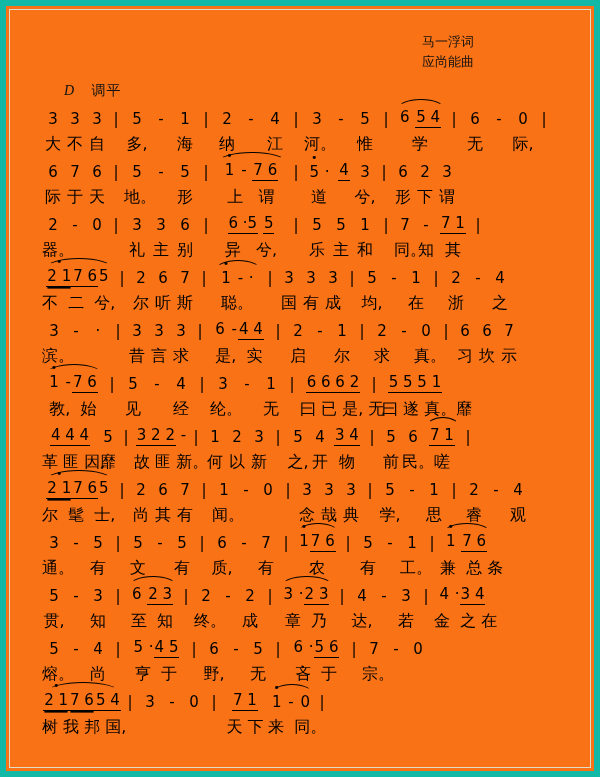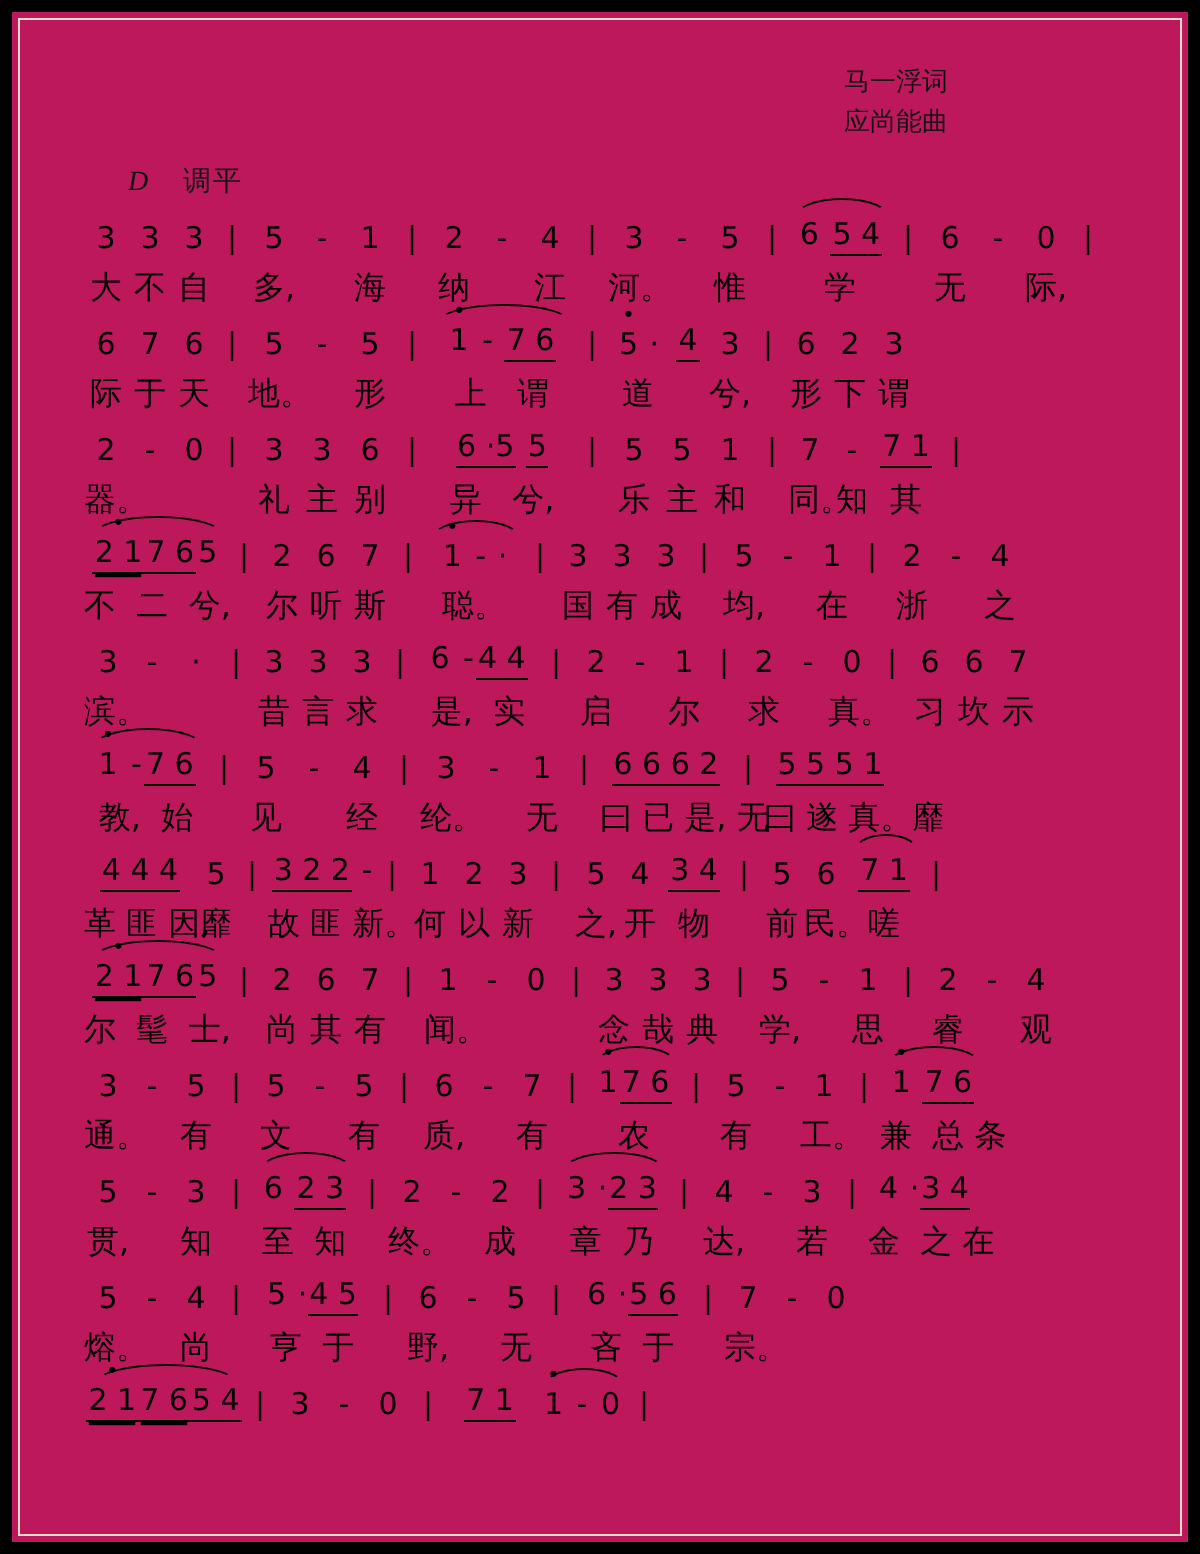--- a/index.html
+++ b/index.html
@@ -10,22 +10,22 @@
   body {
     width: 600px;
     height: 777px;
     font-family: "Liberation Serif", serif;
   }
   #sheet {
     position: relative;
     width: 600px;
     height: 777px;
     box-sizing: border-box;
-    background: #be185d;
-    border: 6px solid #000000;
+    background: #f97316;
+    border: 6px solid #14b8a6;
     overflow: hidden;
   }
   #sheet::before {
     content: "";
     position: absolute;
     left: 3px; top: 3px; right: 3px; bottom: 3px;
     border: 1px solid #e2ddc8;
     pointer-events: none;
   }
   .credits {
@@ -615,16 +615,26 @@
         <span class="cell slur" style="width:80px"><span class="num dotup u2">2&nbsp;1</span><span class="num u2">7&nbsp;6</span><span class="num u1">5&nbsp;4</span></span>
         <span class="bar" style="width:16px">|</span>
         <span class="cell" style="width:24px">3</span>
           <span class="cell" style="width:20px">-</span>
           <span class="cell" style="width:24px">0</span>
         <span class="bar" style="width:16px">|</span>
         <span class="cell" style="width:46px"><span class="num u1">7&nbsp;1</span></span>
         <span class="cell slur" style="width:46px"><span class="num dotup">1</span>&nbsp;<span class="num">-</span>&nbsp;<span class="num">0</span></span>
         <span class="bar" style="width:16px">|</span>
       </div>
+      <div class="lyricrow">
+        <span class="cell" style="width:80px">树&nbsp;我&nbsp;邦&nbsp;国,</span>
+        <span class="cell" style="width:16px"></span>
+        <span class="cell" style="width:24px"></span>
+          <span class="cell" style="width:20px"></span>
+          <span class="cell" style="width:24px"></span>
+        <span class="cell" style="width:16px"></span>
+        <span class="cell" style="width:46px">天&nbsp;下</span>
+        <span class="cell" style="width:46px">来&nbsp;&nbsp;同。</span>
+      </div>
     </div>
 
   </div>
 </div>
 
 </body></html>

